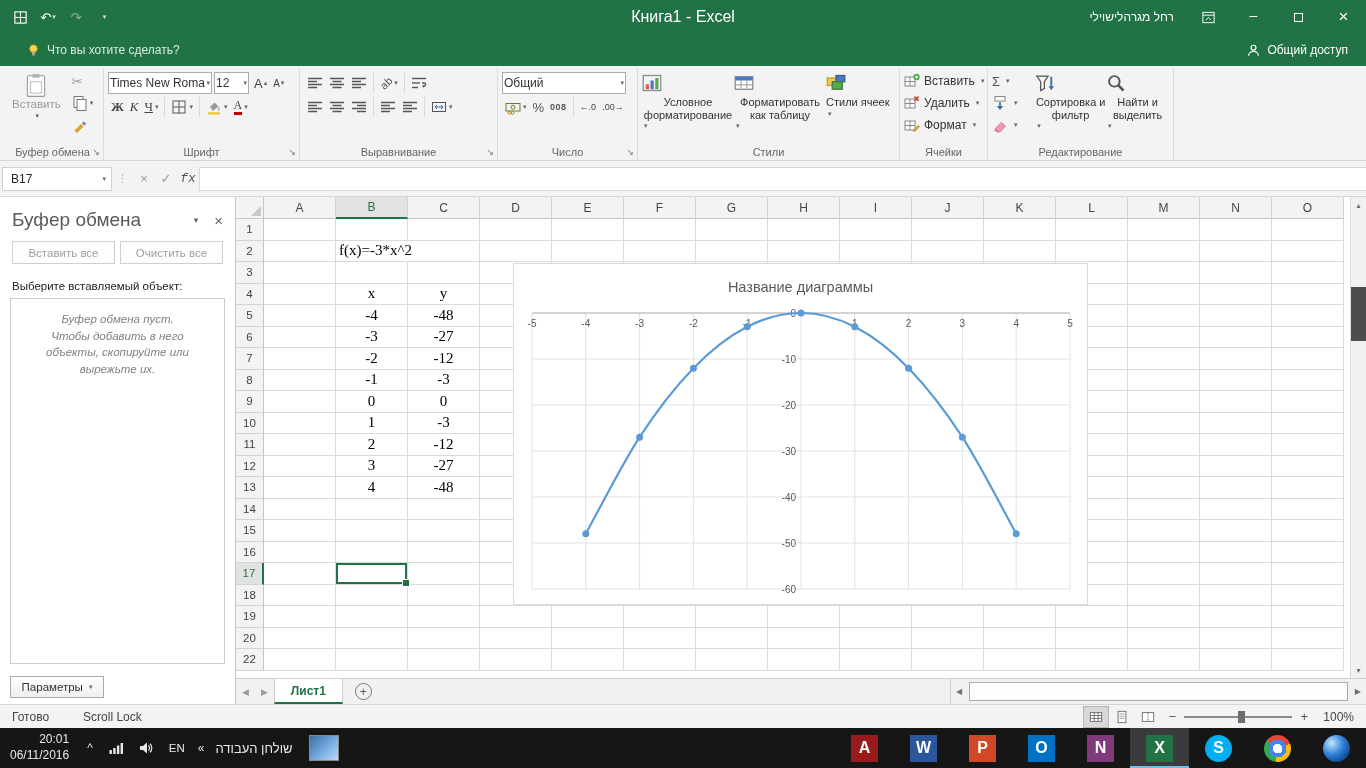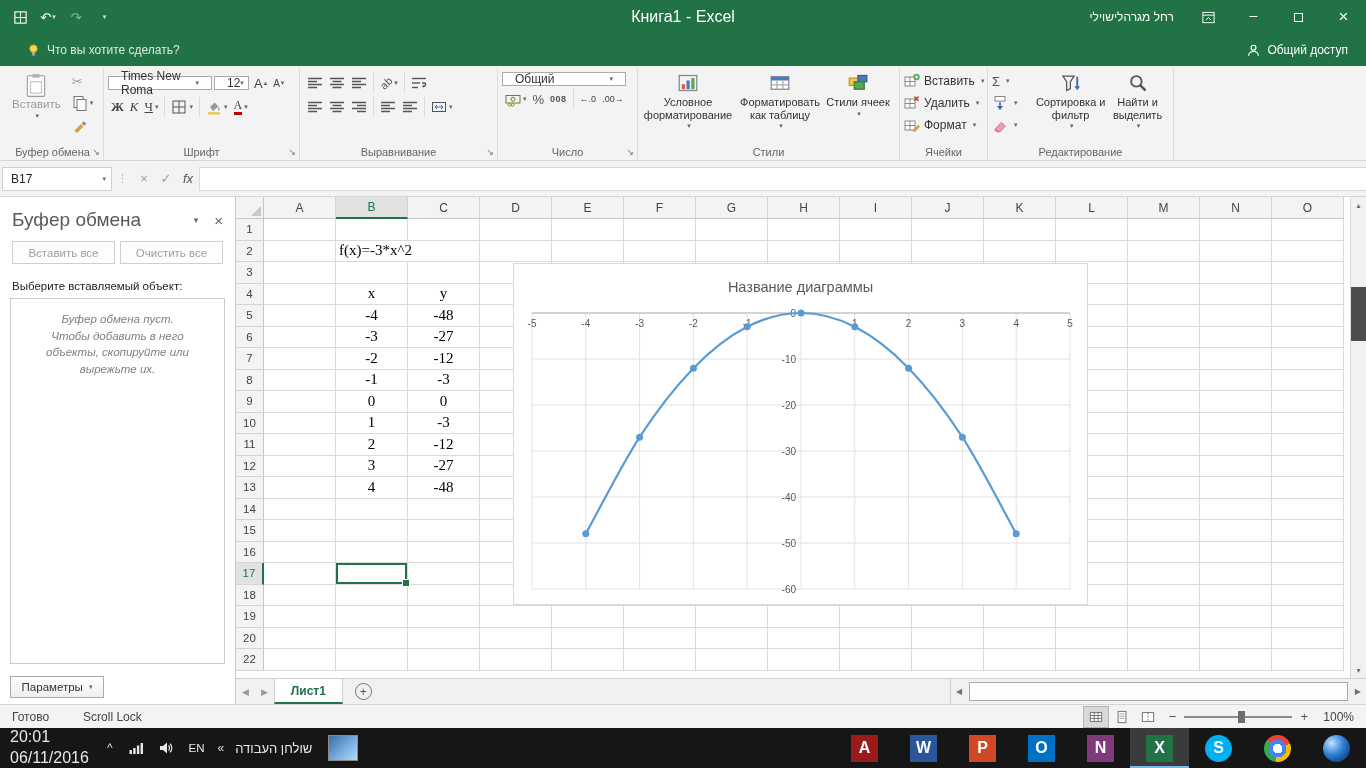--- a/index.html
+++ b/index.html
@@ -38,47 +38,47 @@
 .row{display:flex;align-items:center;margin-top:2px}
 .glabel{position:absolute;bottom:2px;left:0;right:0;text-align:center;font-size:11px;color:#666;white-space:nowrap;overflow:hidden}
 .launcher{position:absolute;right:3px;bottom:3px;font-size:9px;color:#777;line-height:1}
 .sbtn{height:22px;display:flex;align-items:center;padding:0 3px;color:#444}
 .caret{font-size:7px;color:#666;margin-left:2px}
 .vdiv{width:1px;height:20px;background:#dadada;margin:0 3px;display:inline-block}
 .i16{width:16px;height:16px}
 .i20{width:20px;height:20px}
 .i24{width:26px;height:26px}
 .i14{width:14px;height:14px}
-.combo{height:14px;background:#fff;border:1px solid #ababab;display:flex;align-items:center;font-size:12px;padding:0 12px;color:#333;margin-right:2px}
+.combo{height:22px;background:#fff;border:1px solid #ababab;display:flex;align-items:center;font-size:12px;padding:0 1px;color:#333;margin-right:2px}
 .combo .caret{margin-left:auto}
 .paste{display:flex;flex-direction:column;align-items:center;color:#9a9a9a;padding:2px 6px;font-size:11.5px;line-height:1.2}
 .clipcol{display:flex;flex-direction:column;margin-left:2px}
 .glyph{font-size:13px;color:#555}
 .glyph.dim{color:#999}
 .glyph.small{font-size:9px;font-weight:bold;letter-spacing:.5px}
 .bserif{font-family:"Liberation Serif","DejaVu Serif",serif;font-weight:bold;font-size:13px}
 .iserif{font-family:"Liberation Serif","DejaVu Serif",serif;font-style:italic;font-size:13px}
 .userif{font-family:"Liberation Serif","DejaVu Serif",serif;text-decoration:underline;font-size:13px}
 .bigA{font-size:13px}.smallA{font-size:10px}
 .tick{font-size:7px;color:#666;margin-left:1px}
 .fontA{font-family:"Liberation Serif","DejaVu Serif",serif;font-size:12px;border-bottom:3px solid #c00000;line-height:1.1}
 .orient{display:inline-block;transform:rotate(-45deg);font-size:11px;color:#555}
 .dec{font-size:9px;color:#444;white-space:nowrap}
-.bigdrop{display:flex;flex-direction:column;align-items:center;font-size:11px;color:#333;padding-top:3px;text-align:center;line-height:1.15}
+.bigdrop{display:flex;flex-direction:column;align-items:flex-start;font-size:11px;color:#333;padding-top:3px;text-align:center;line-height:1.15}
 .bigdrop .caret{margin-top:1px}
 .lbl2{margin-top:3px}
 .rowbtn{display:flex;align-items:center;gap:4px;height:22px;font-size:12px;color:#333;white-space:nowrap}
 
 
 .formulabar{height:36px;background:#f3f3f3;border-bottom:1px solid #d5d5d5;display:flex;align-items:center;padding:0 0 0 2px;flex:0 0 36px}
 .namebox{width:110px;height:24px;background:#fff;border:1px solid #d0d0d0;display:flex;align-items:center;padding-left:8px;font-size:12px}
 .namebox .caret{margin-left:auto;margin-right:5px}
 .fb-dots{color:#b0b0b0;margin:0 5px;font-size:11px}
 .fb-btn{width:22px;height:24px;display:flex;align-items:center;justify-content:center;color:#9a9a9a;font-size:13px}
-.fb-btn.fx{font-family:Liberation Sans, sans-serif;font-style:italic;color:#555}
+.fb-btn.fx{font-family:Liberation Mono, monospace;font-style:italic;color:#555}
 .fb-input{flex:1;height:24px;background:#fff;border:1px solid #d9d9d9;border-right:none}
 
 
 .workarea{display:flex;height:507px;flex:0 0 507px}
 .pane{width:236px;background:#fff;border-right:1px solid #c8c8c8;display:flex;flex-direction:column}
 .pane-head{display:flex;align-items:center;padding:12px 12px 8px 12px}
 .pane-title{font-size:19px;color:#595959;flex:1}
 .pane-dd{font-size:9px;color:#666;margin-right:16px}
 .pane-x{font-size:15px;color:#666}
 .pane-btns{display:flex;gap:5px;padding:2px 12px 0 12px}
@@ -131,21 +131,21 @@
 .sb-view{width:26px;height:22px;display:flex;align-items:center;justify-content:center}
 .sb-view.active{background:#d8d8d8;border:1px solid #b5b5b5}
 .zoom-minus,.zoom-plus{padding:0 8px;color:#555;font-size:13px}
 .zoom-slider{width:108px;height:14px;position:relative}
 .zs-track{position:absolute;left:0;right:0;top:6px;height:2px;background:#8a8a8a}
 .zs-thumb{position:absolute;left:50%;top:1px;width:7px;height:12px;background:#6d6d6d}
 .zoom-label{width:50px;text-align:right;padding-right:12px}
 
 
 .taskbar{height:40px;background:#161616;display:flex;align-items:center;color:#e8e8e8;flex:0 0 40px}
-.clock{padding:0 10px;font-size:16px;line-height:1.3;text-align:left;white-space:nowrap}
+.clock{padding:0 10px;font-size:12px;line-height:1.3;text-align:right;white-space:nowrap}
 .tray-chevron{padding:0 8px;font-size:12px;color:#ddd}
 .trayicon{width:16px;height:16px;margin:0 7px}
 .lang{margin:0 8px;font-size:11.5px}
 .chev2{margin:0 5px;font-size:12px;color:#ddd}
 .desk{margin:0 6px;font-size:13px;direction:rtl}
 .tray-app{width:30px;height:26px;margin:0 10px;border:1px solid #8a8a8a;background:linear-gradient(135deg,#3a6ea5 0%,#7fb2e5 60%,#bcd9f2 100%)}
 .apps{margin-left:auto;display:flex;height:100%}
 .appbtn{width:59px;height:100%;display:flex;align-items:center;justify-content:center}
 .appbtn.active{background:rgba(255,255,255,.16);box-shadow:inset 0 -2px 0 #76b9ed}
 .tile{width:27px;height:27px;display:flex;align-items:center;justify-content:center;color:#fff;font-weight:bold;font-size:16px}

